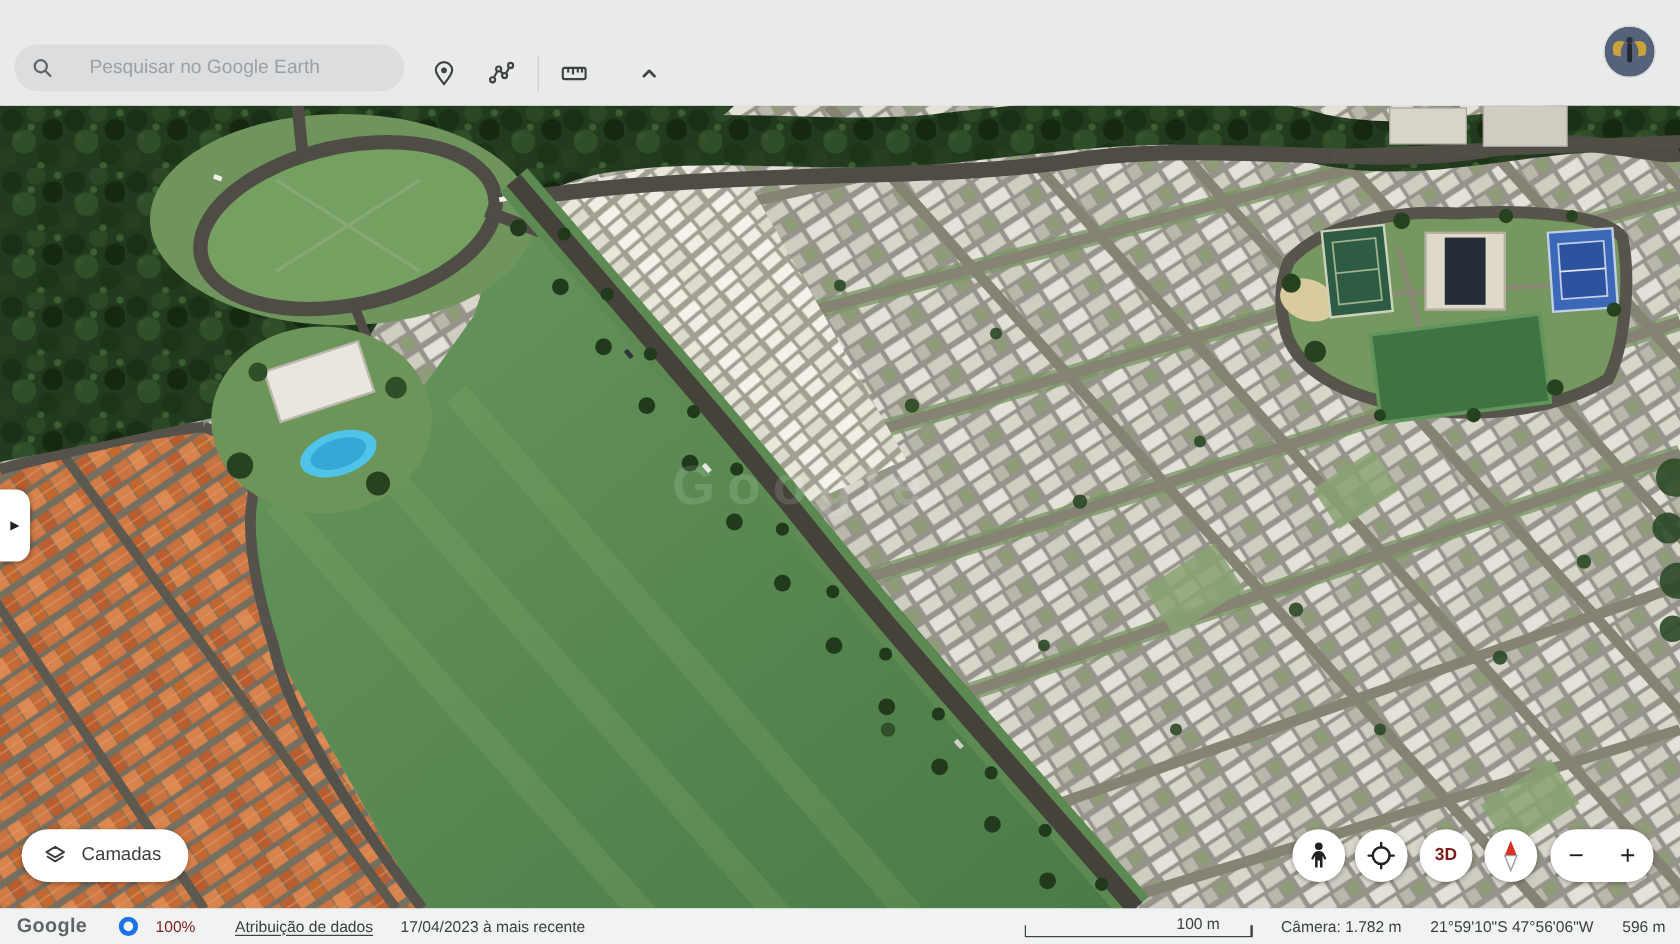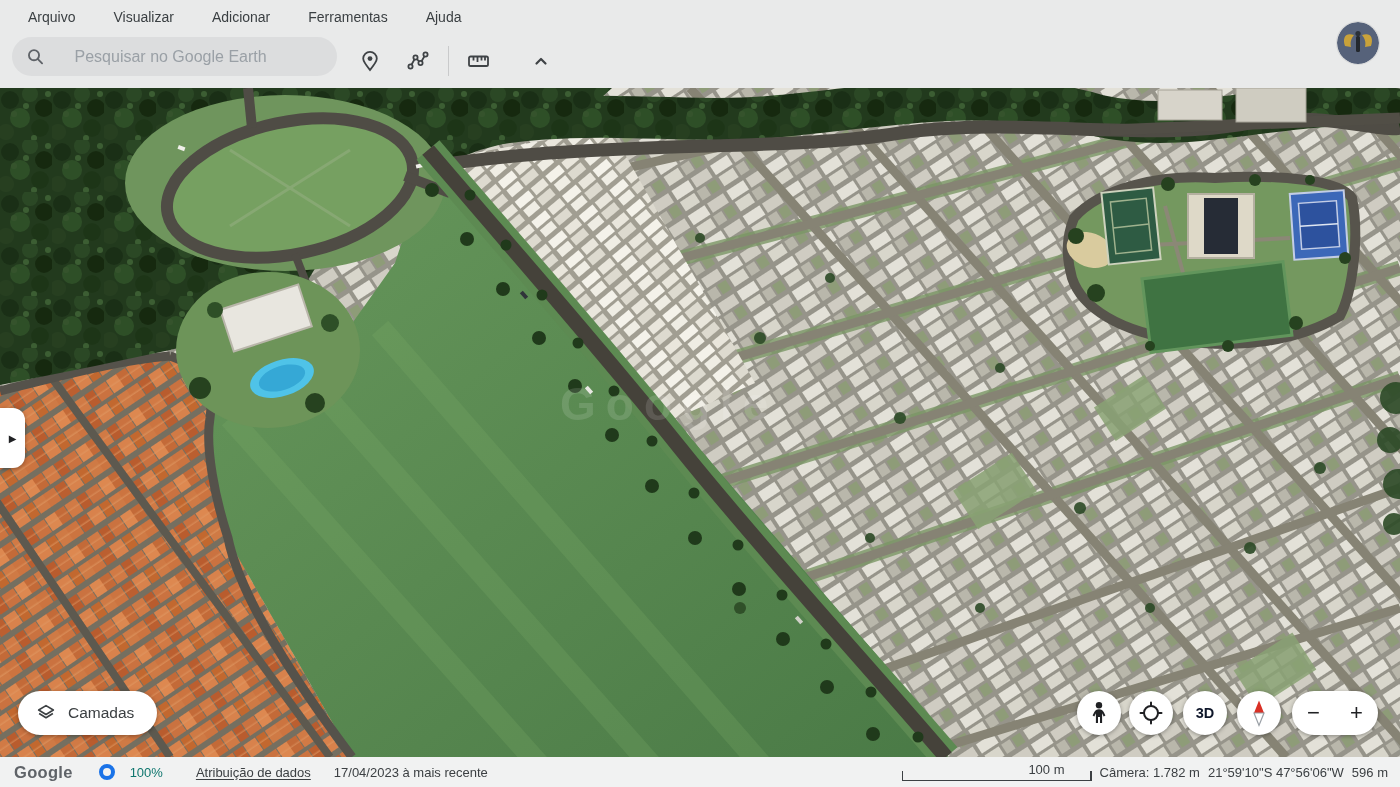--- a/index.html
+++ b/index.html
@@ -37,36 +37,36 @@
   
   .layers-btn { position:absolute; left:18px; top:603px; width:139px; height:44px; background:#fff;
     border-radius:22px; box-shadow:0 1px 4px rgba(0,0,0,.35); display:flex; align-items:center;
     padding-left:17px; gap:11px; cursor:pointer; }
   .layers-btn .lbl { font-size:15.5px; color:#3c4043; }
 
   
   .ctrl { position:absolute; top:603px; width:44px; height:44px; border-radius:50%; background:#fff;
     box-shadow:0 1px 4px rgba(0,0,0,.35); display:flex; align-items:center; justify-content:center; cursor:pointer; }
   .ctrl-pegman { left:1077px; } .ctrl-loc { left:1129px; } .ctrl-3d { left:1183px; } .ctrl-compass { left:1237px; }
-  .ctrl-3d span { font-size:14.5px; font-weight:700; color:#0f172a; }
+  .ctrl-3d span { font-size:14.5px; font-weight:700; color:#7f1d1d; }
   .zoom-pill { position:absolute; left:1292px; top:603px; width:86px; height:44px; background:#fff;
     border-radius:22px; box-shadow:0 1px 4px rgba(0,0,0,.35); display:flex; }
   .zoom-half { width:43px; height:44px; display:flex; align-items:center; justify-content:center;
     font-size:22px; color:#202124; cursor:pointer; }
 
   
   .statusbar { position:absolute; left:0; top:757px; width:1400px; height:30px; background:#f1f2f2;
     display:flex; align-items:center; justify-content:space-between; font-size:13px; color:#3c4043; z-index:5; }
   .sb-left { display:flex; align-items:center; padding-left:14px; }
   .sb-logo { font-size:16.5px; font-weight:600; color:#5f6368; letter-spacing:.3px; }
   .sb-ring { width:16px; height:16px; border:4px solid #1a73e8; border-radius:50%; margin-left:26px; }
-  .sb-pct { margin-left:15px; color:#0f766e; }
+  .sb-pct { margin-left:15px; color:#7f1d1d; }
   .sb-attr { margin-left:33px; text-decoration:underline; text-underline-offset:2px; cursor:pointer; }
   .sb-date { margin-left:23px; }
-  .sb-right { display:flex; align-items:center; padding-right:12px; gap:8px; }
+  .sb-right { display:flex; align-items:center; padding-right:12px; gap:24px; }
   .scalebar { position:relative; width:190px; height:17px; border-bottom:1.6px solid #3c4043; }
   .scalebar .tick { position:absolute; bottom:0; width:1.6px; height:9px; background:#3c4043; }
   .scalebar .t-l { left:0; } .scalebar .t-r { right:0; }
   .scalebar .lbl { position:absolute; right:27px; top:-2px; font-size:13px; color:#3c4043; }
   .sb-coords { }
 </style>
 </head>
 <body>
 
 <div class="map-wrap">
@@ -343,27 +343,20 @@
     <div class="zoom-half">
       <span>−</span>
     </div>
     <div class="zoom-half">
       <span>+</span>
     </div>
   </div>
 </div>
 
 <div class="header">
-  <div class="menu-row">
-    <span class="menu-item">Arquivo</span>
-    <span class="menu-item">Visualizar</span>
-    <span class="menu-item">Adicionar</span>
-    <span class="menu-item">Ferramentas</span>
-    <span class="menu-item">Ajuda</span>
-  </div>
 
   <div class="search-pill">
     <svg width="17" height="17" viewBox="0 0 17 17" fill="none" stroke="#5f6368" stroke-width="1.9" stroke-linecap="round">
       <circle cx="7.2" cy="7.2" r="5.2"></circle>
         <line x1="11.2" y1="11.2" x2="15.5" y2="15.5"></line>
     </svg>
     <input type="text" placeholder="Pesquisar no Google Earth" style="">
   </div>
 
   <div class="tools">

